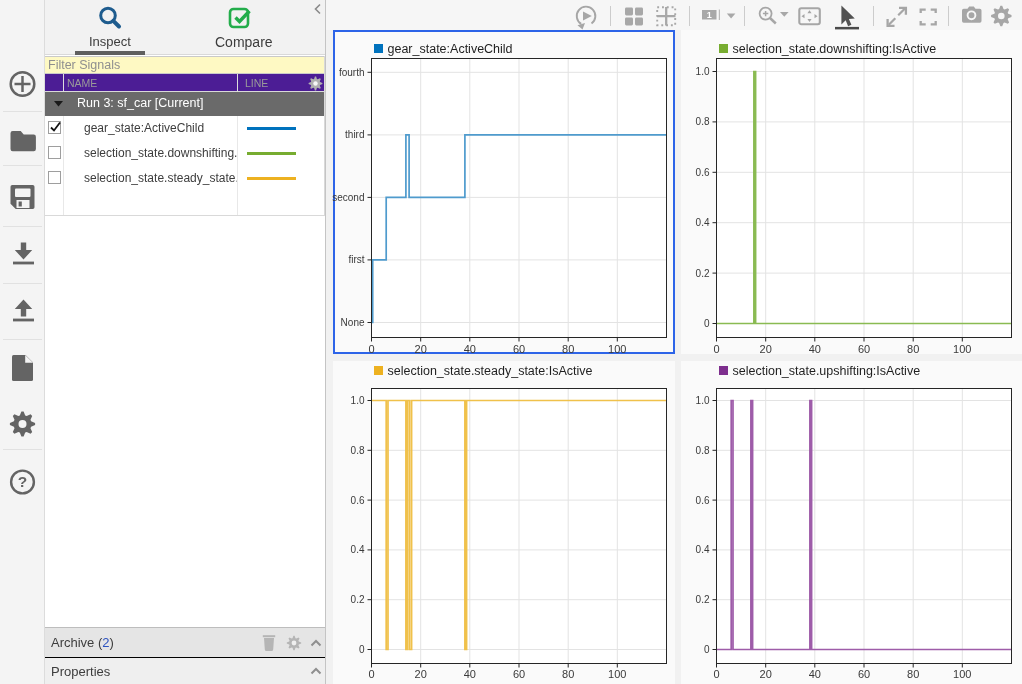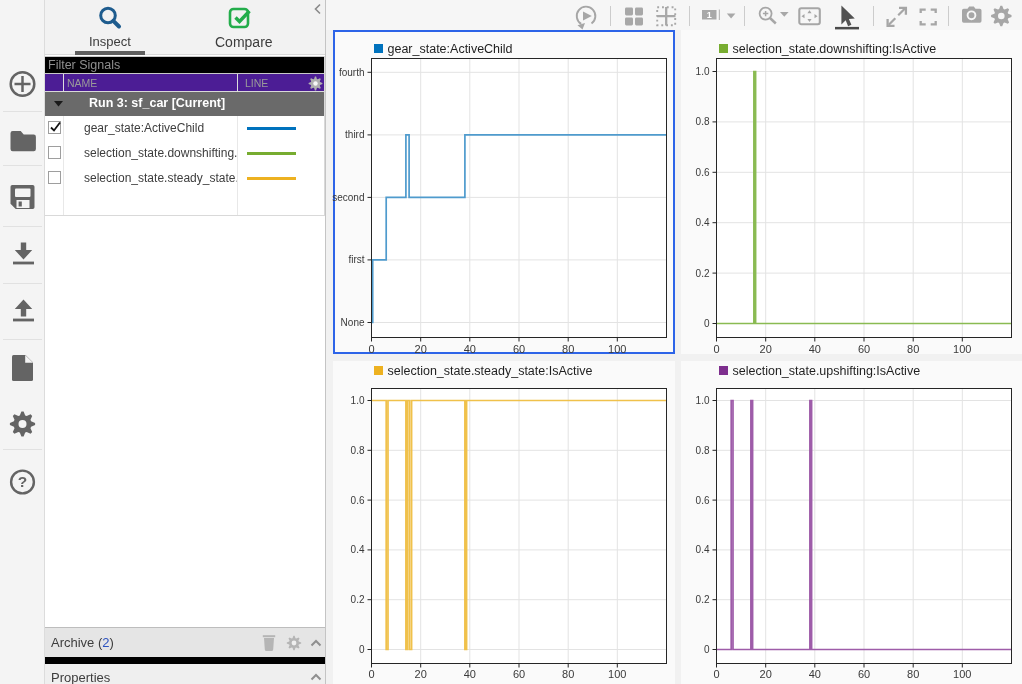--- a/index.html
+++ b/index.html
@@ -57,40 +57,40 @@
       </svg>
       <svg style="position:absolute;left:181px;top:4px" width="32" height="28" viewBox="0 0 32 28">
         <rect x="4" y="5" width="18" height="18" rx="3.5" fill="none" stroke="#23ad4b" stroke-width="2.6"></rect>
         <path d="M9.5 13.5 L13.5 17.5 L23.5 7" fill="none" stroke="#23ad4b" stroke-width="3.4"></path>
       </svg>
     <span class="abs" style="left:44px;top:34px;width:42px;text-align:left;font-size:13px;color:#3c3c3c">Inspect</span>
     <span class="abs" style="left:170px;top:34px;width:46px;text-align:right;font-size:14px;color:#3c3c3c">Compare</span>
     <span class="abs" style="left:30px;top:51px;width:70px;height:3.5px;background:#5f5f5f"></span>
   </div>
 
-  <div class="abs" style="left:0;top:56px;width:280px;height:18px;background:#000000;border:1px solid #c9c9c9;border-left:none">
+  <div class="abs" style="left:0;top:56px;width:280px;height:18px;background:#fef9c3;border:1px solid #c9c9c9;border-left:none">
     <span class="abs" style="left:3px;top:1px;font-size:12.5px;color:#8f8f8f">Filter Signals</span>
   </div>
 
   <div class="abs" style="left:0;top:74px;width:279px;height:18px;background:#4c1d95;border-bottom:1px solid #d9d9d9">
     <span class="abs" style="left:22px;top:3px;font-size:10.5px;color:#9a9a9a">NAME</span>
     <span class="abs" style="left:200px;top:3px;font-size:10.5px;color:#9a9a9a">LINE</span>
     <span class="abs" style="left:18px;top:0;width:1px;height:18px;background:#ddd"></span>
     <span class="abs" style="left:192px;top:0;width:1px;height:18px;background:#ddd"></span>
     <svg style="position:absolute;left:263px;top:2px" width="15" height="15" viewBox="0 0 15 15">
         <path d="M6.9 0.6 L8.1 0.6 L8.9 2.9 L9.7 3.2 L11.9 2.2 L12.8 3.1 L11.8 5.3 L12.1 6.1 L14.4 6.9 L14.4 8.1 L12.1 8.9 L11.8 9.7 L12.8 11.9 L11.9 12.8 L9.7 11.8 L8.9 12.1 L8.1 14.4 L6.9 14.4 L6.1 12.1 L5.3 11.8 L3.1 12.8 L2.2 11.9 L3.2 9.7 L2.9 8.9 L0.6 8.1 L0.6 6.9 L2.9 6.1 L3.2 5.3 L2.2 3.1 L3.1 2.2 L5.3 3.2 L6.1 2.9 Z" fill="#b0b0b0"></path>
         <circle cx="7.5" cy="7.5" r="2.2" fill="#f7f7f7"></circle>
       </svg>
   </div>
 
   <div class="abs" style="left:0;top:92px;width:280px;height:24px;background:#6a6a6a">
     <svg class="abs" style="left:9px;top:8px" width="10" height="8" viewBox="0 0 10 8">
         <path d="M0 1 h9 l-4.5 5.5 z" fill="#1a1a1a"></path>
       </svg>
-    <span class="abs" style="left:44px;top:4px;font-size:12.5px;font-weight:bold;color:#fff">Run 3: sf_car [Current]</span>
+    <span class="abs" style="left:32px;top:4px;font-size:12.5px;font-weight:normal;color:#fff">Run 3: sf_car [Current]</span>
   </div>
 
   <div style="position:absolute;left:0;top:116px;width:279px;height:25px">
       <span style="position:absolute;left:3px;top:5px;width:13px;height:13px;background:#fff;border:1px solid #9e9e9e">
         <svg style="position:absolute;left:-1px;top:-2px" width="15" height="15" viewBox="0 0 15 15">
           <path d="M3 7.5 L6 10.5 L12 2.5" fill="none" stroke="#111" stroke-width="1.8"></path>
         </svg>
       </span>
       <span style="position:absolute;left:39px;top:5px;width:156px;overflow:hidden;white-space:nowrap;font-size:12px;color:#3d3d3d">gear_state:ActiveChild</span>
       <span style="position:absolute;left:202px;top:11px;width:49px;height:3px;background:#0072BD"></span>
@@ -118,21 +118,21 @@
       </svg>
       <svg style="position:absolute;left:241px;top:7px" width="16" height="16" viewBox="0 0 16 16">
         <path d="M7.4 0.8 L8.6 0.8 L9.5 3.2 L10.3 3.6 L12.6 2.5 L13.5 3.4 L12.4 5.7 L12.8 6.5 L15.2 7.4 L15.2 8.6 L12.8 9.5 L12.4 10.3 L13.5 12.6 L12.6 13.5 L10.3 12.4 L9.5 12.8 L8.6 15.2 L7.4 15.2 L6.5 12.8 L5.7 12.4 L3.4 13.5 L2.5 12.6 L3.6 10.3 L3.2 9.5 L0.8 8.6 L0.8 7.4 L3.2 6.5 L3.6 5.7 L2.5 3.4 L3.4 2.5 L5.7 3.6 L6.5 3.2 Z" fill="#b5b5b5"></path>
         <circle cx="8" cy="8" r="2.4" fill="#efefef"></circle>
       </svg>
       <svg style="position:absolute;left:265px;top:11px" width="12" height="8" viewBox="0 0 12 8">
         <path d="M1.5 6.5 L6 2 L10.5 6.5" fill="none" stroke="#8f8f8f" stroke-width="2"></path>
       </svg>
   </div>
 
-  <div class="abs" style="left:0;top:657px;width:280px;height:27px;background:#efefef;border-top:7px solid #000000">
+  <div class="abs" style="left:0;top:657px;width:280px;height:27px;background:#efefef;border-top:1px solid #000000">
     <span class="abs" style="left:6px;top:6px;font-size:13px;color:#3d3d3d">Properties</span>
     <svg style="position:absolute;left:265px;top:9px" width="12" height="8" viewBox="0 0 12 8">
         <path d="M1.5 6.5 L6 2 L10.5 6.5" fill="none" stroke="#8f8f8f" stroke-width="2"></path>
       </svg>
   </div>
 </div>
 
 <div class="abs" style="left:326px;top:0;width:696px;height:684px;background:#f1f1f1"></div>
 <div class="abs" style="left:326px;top:0;width:696px;height:30px;background:#f6f6f6"></div>
 <svg style="position:absolute;left:311px;top:0" width="14" height="32" viewBox="0 0 14 32">

